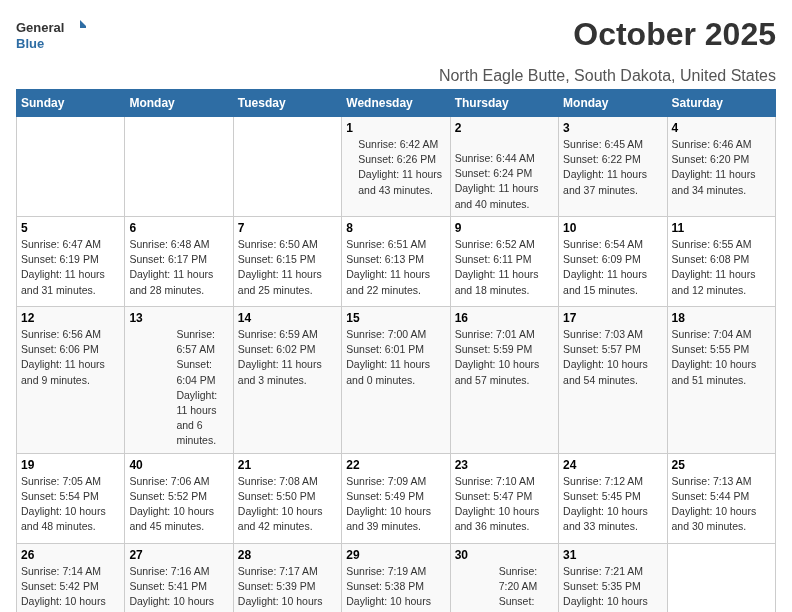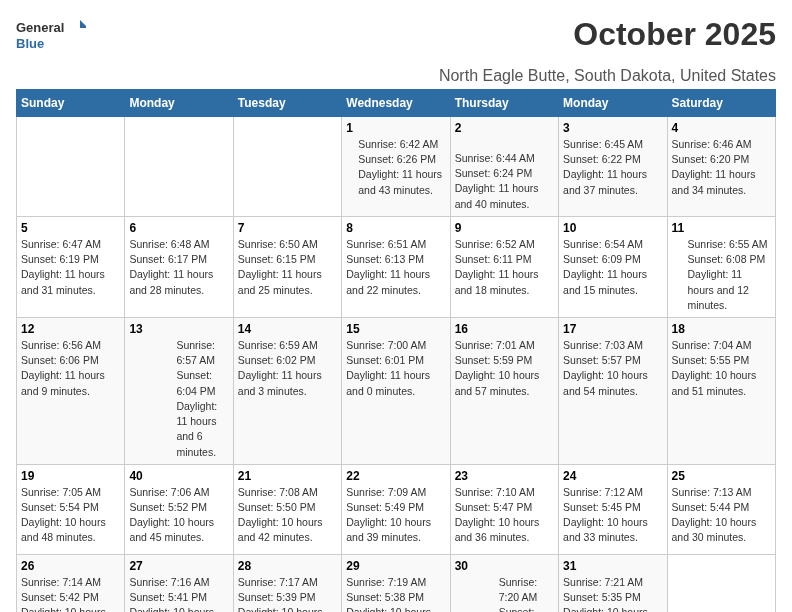--- a/index.html
+++ b/index.html
@@ -165,21 +165,21 @@
 Daylight: 11 hours and 18 minutes.</div>
         </td>
         <td>
           <span class="day-number">10</span>
           <div class="day-info" style="white-space: pre-line;">Sunrise: 6:54 AM
 Sunset: 6:09 PM
 Daylight: 11 hours and 15 minutes.</div>
         </td>
         <td>
           <span class="day-number">11</span>
-          <div class="day-info" style="white-space: pre-line; margin-left: 16px;">Sunrise: 6:55 AM
+          <div class="day-info" style="white-space: pre-line;">Sunrise: 6:55 AM
 Sunset: 6:08 PM
 Daylight: 11 hours and 12 minutes.</div>
         </td>
       </tr>
       <tr>
         <td>
           <span class="day-number">12</span>
           <div class="day-info" style="white-space: pre-line;">Sunrise: 6:56 AM
 Sunset: 6:06 PM
 Daylight: 11 hours and 9 minutes.</div>

